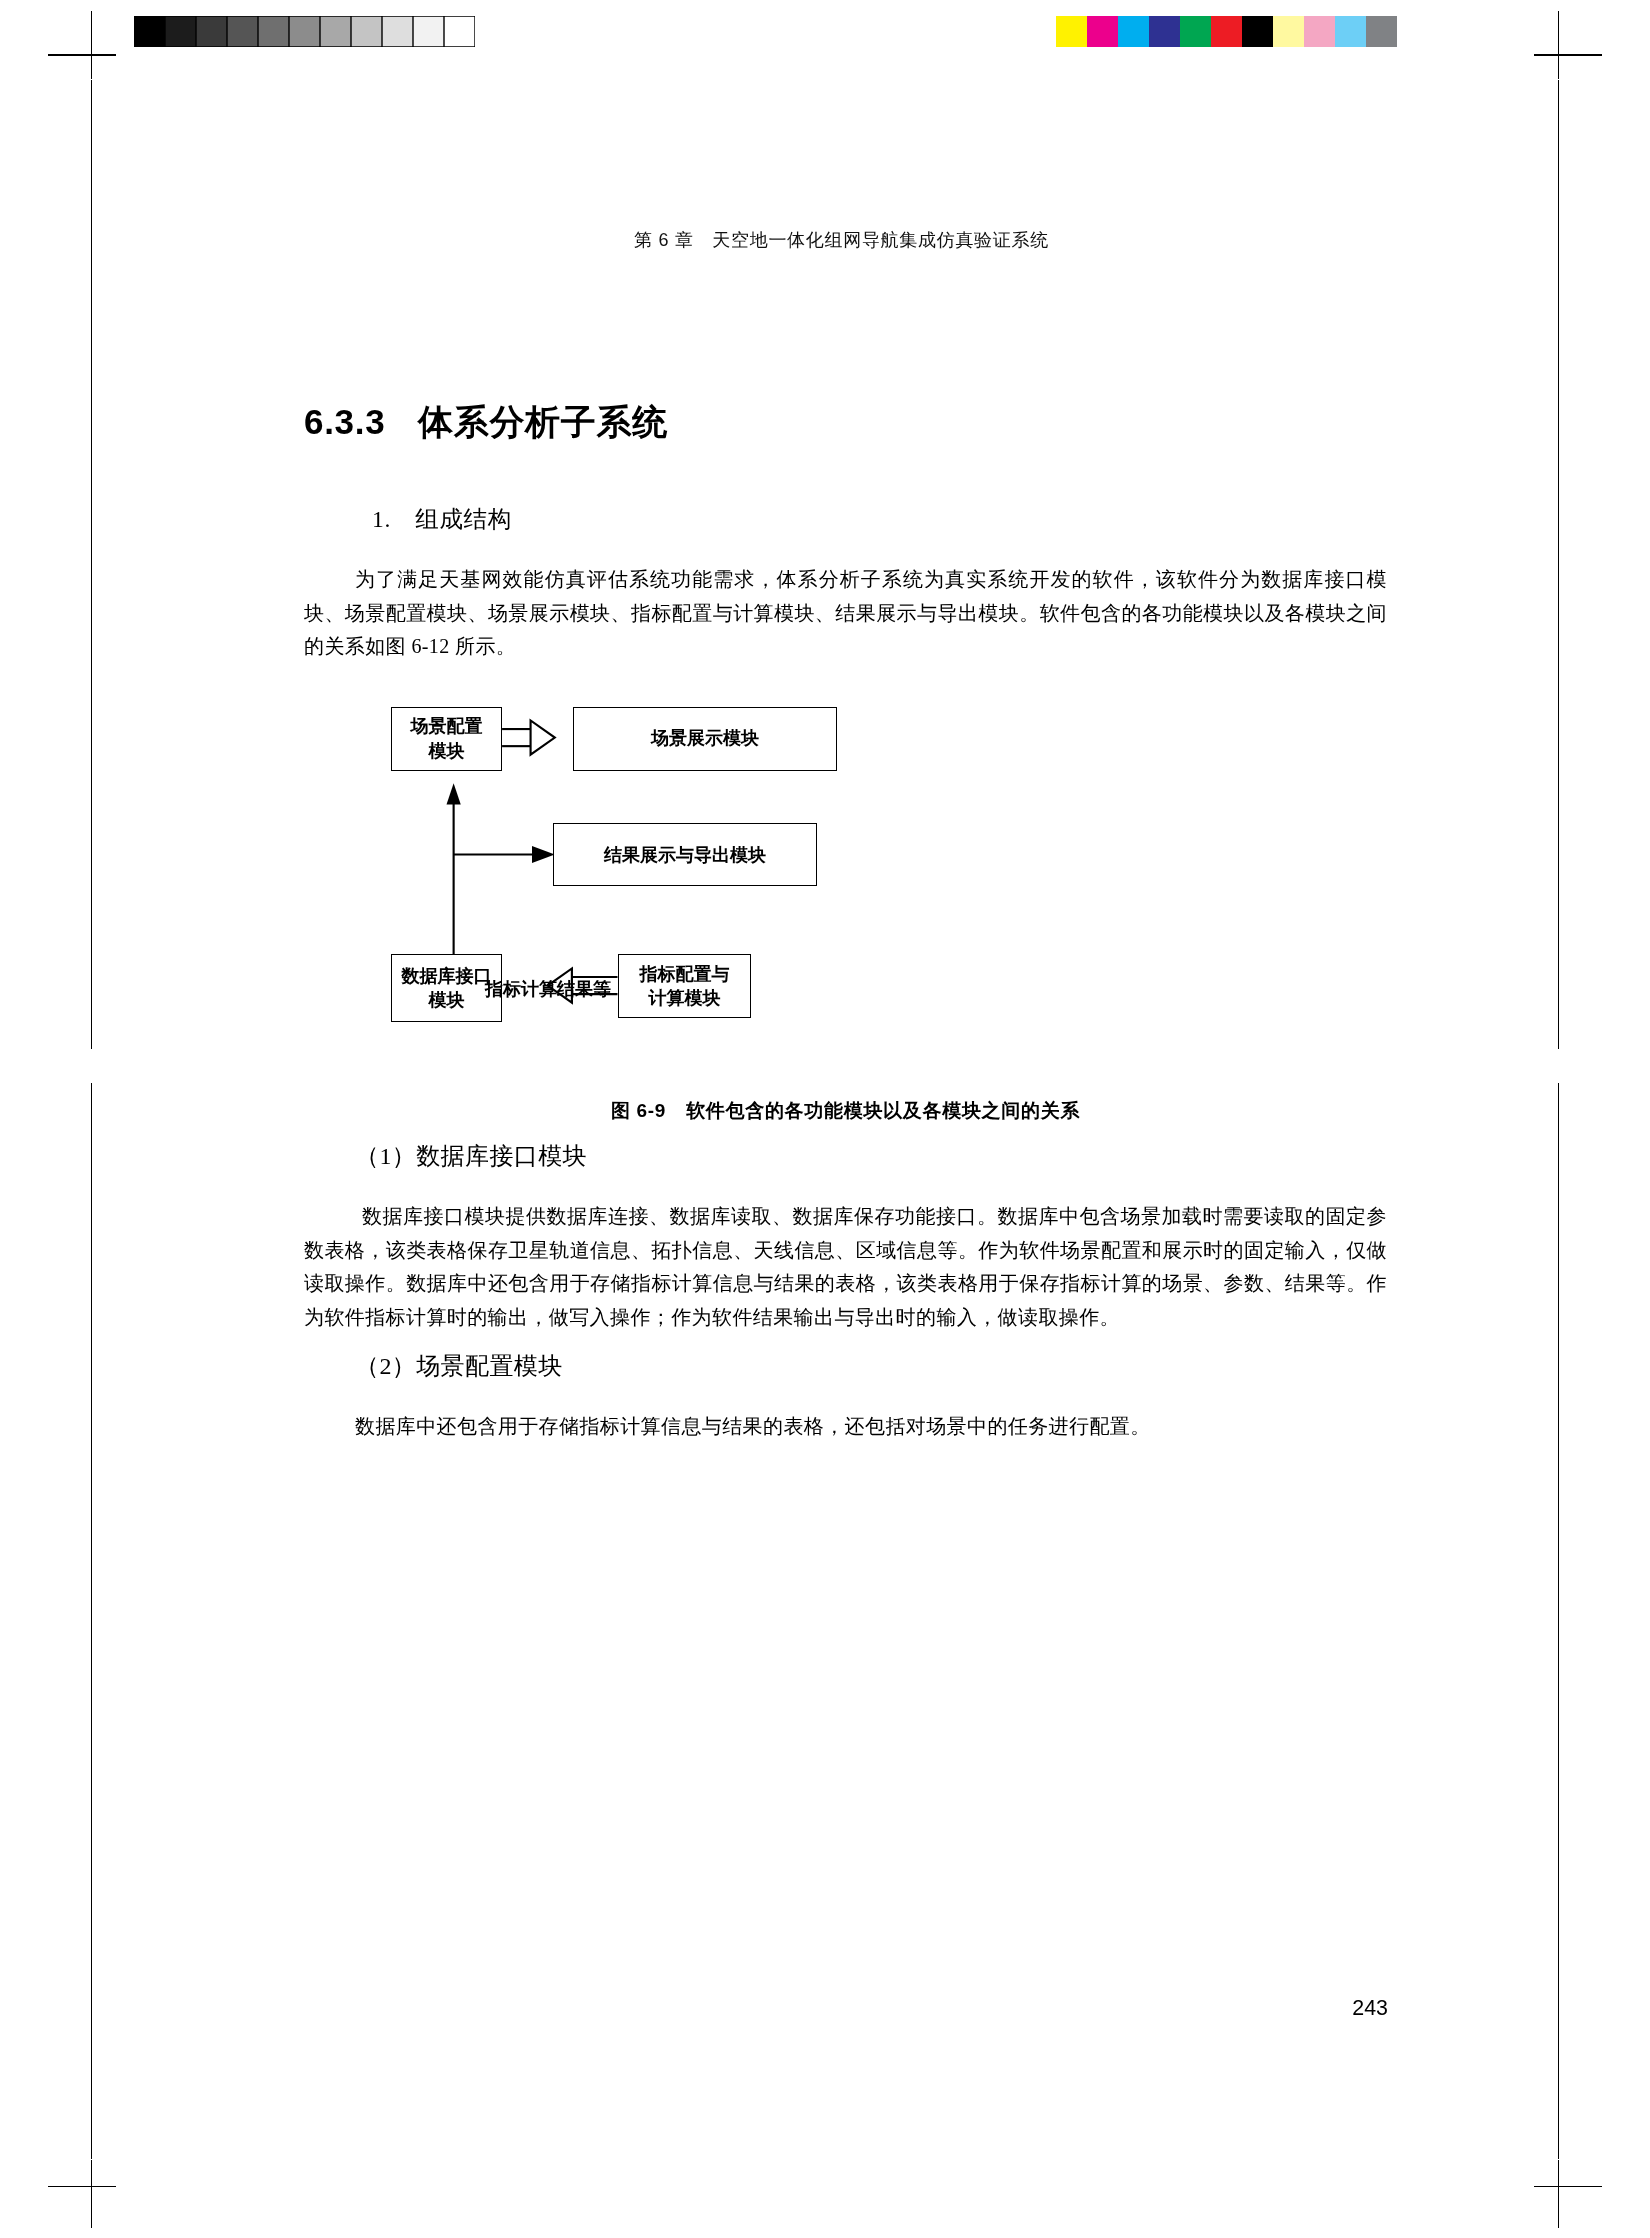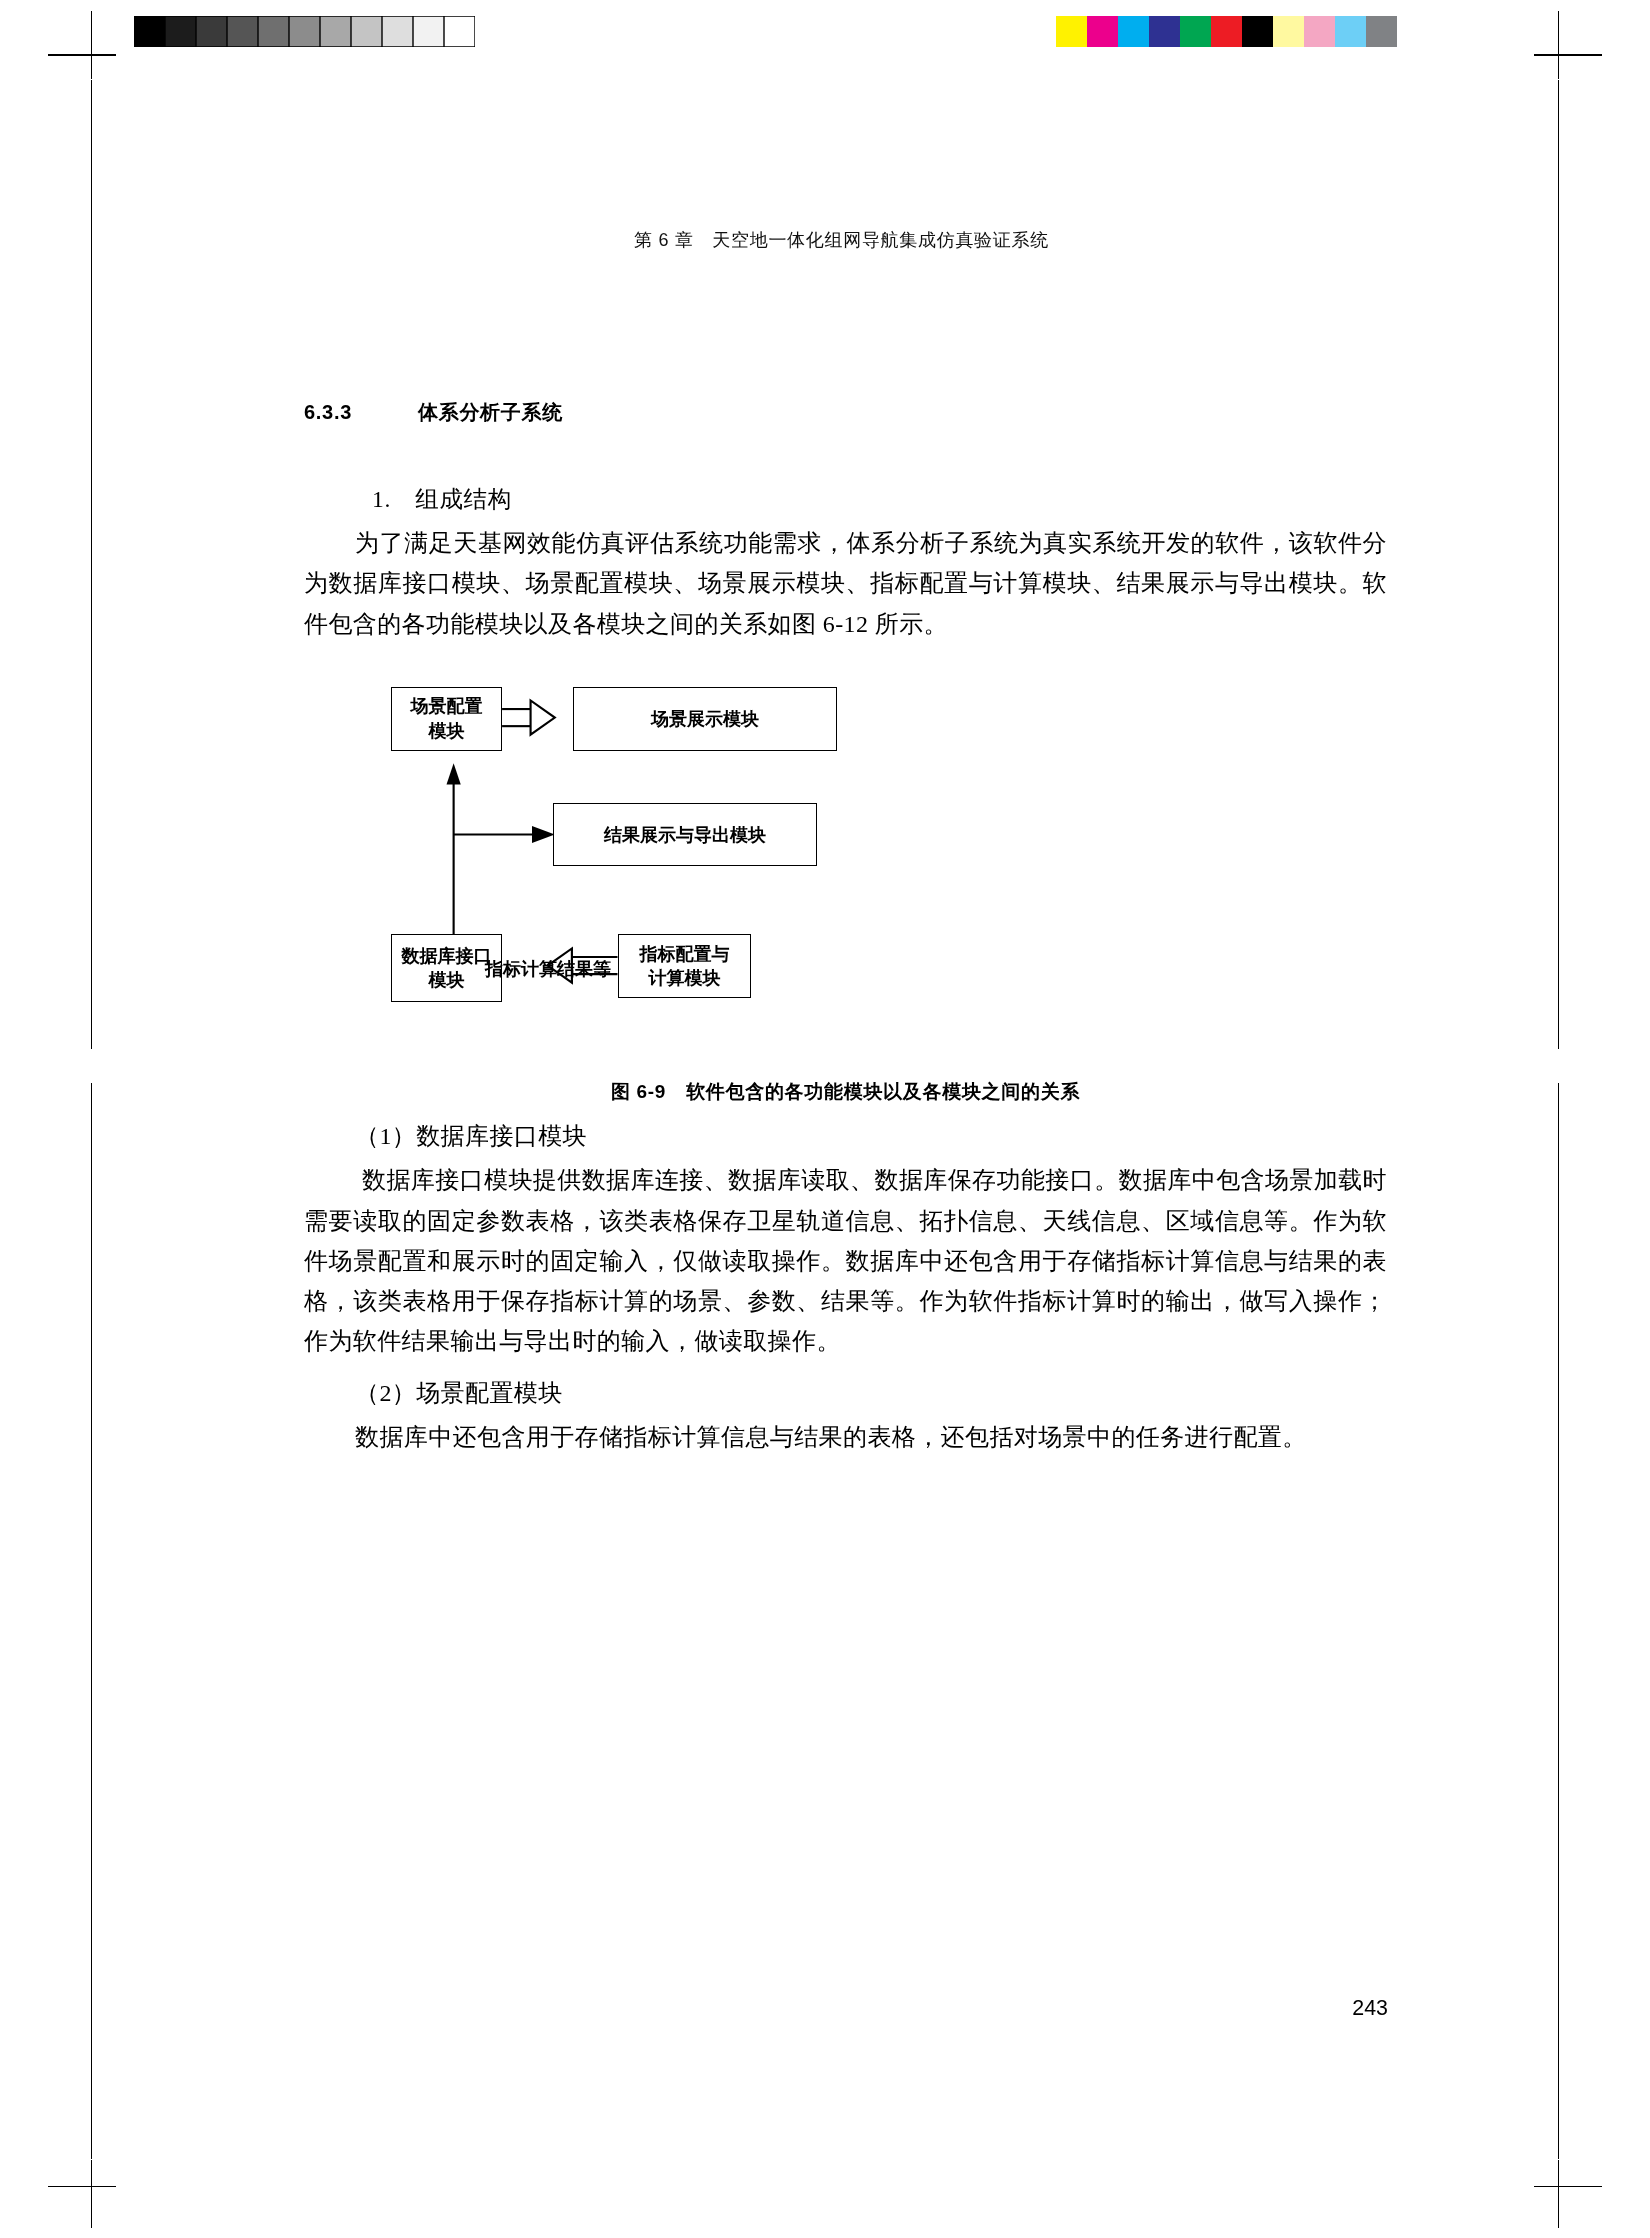--- a/index.html
+++ b/index.html
@@ -67,38 +67,38 @@
   }
   .content {
     position: absolute;
     left: 288px;
     top: 399px;
     width: 1083px;
   }
   h2.section-title {
     font-family: "Liberation Sans", sans-serif;
     font-weight: bold;
-    font-size: 20px;
+    font-size: 35px;
     margin: 0 0 0 0;
     letter-spacing: 0.7px;
   }
   h2.section-title .num {
     display: inline-block;
     width: 114px;
   }
   .sub-head {
     font-size: 23.5px;
     margin-top: 57px;
     margin-left: 68px;
     letter-spacing: 0.7px;
   }
   p.body {
-    font-size: 24px;
+    font-size: 20px;
     line-height: 1.68;
-    margin: 8px 0 0 0;
+    margin: 28px 0 0 0;
     text-align: justify;
     text-justify: inter-ideograph;
     letter-spacing: 0.4px;
   }
   p.body.indent {
     text-indent: 51px;
   }
   p.body.indent2 {
     text-indent: 58px;
   }

